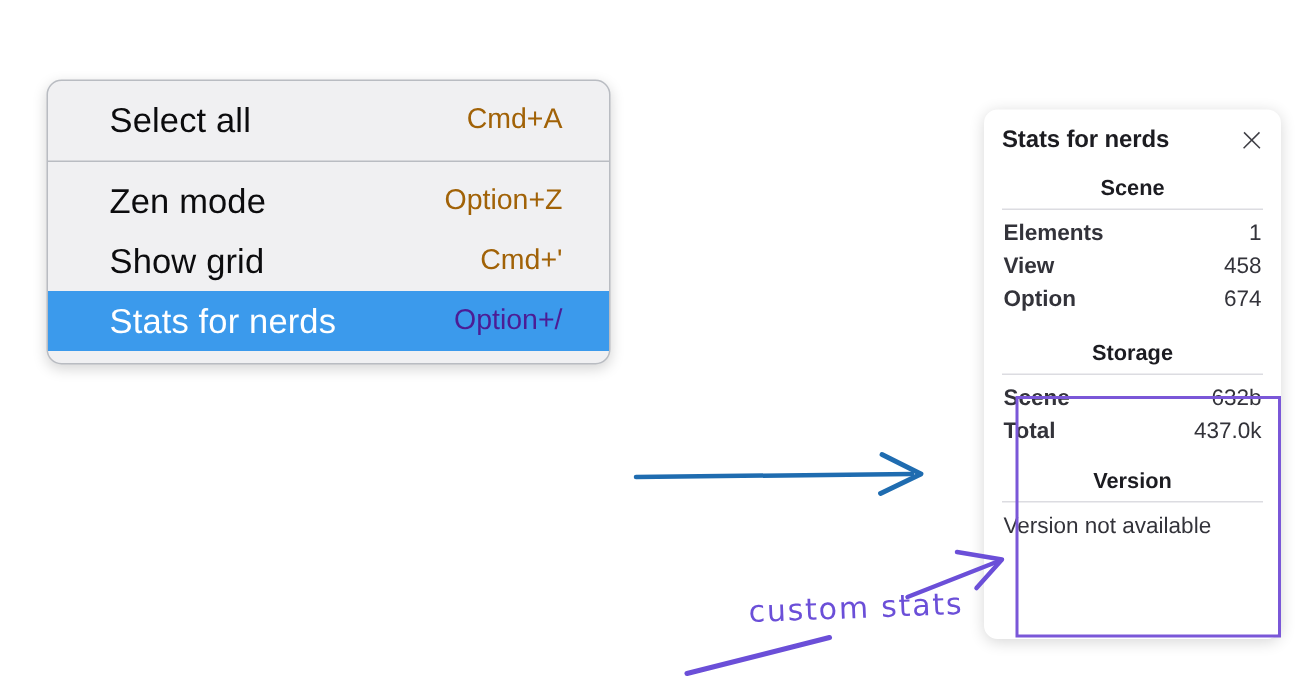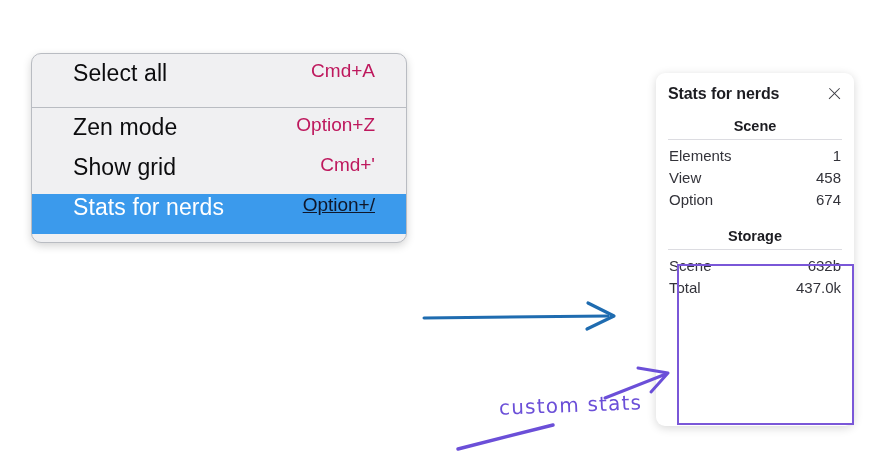--- a/index.html
+++ b/index.html
@@ -37,43 +37,43 @@
   .menu-group {
     padding: 0;
   }
   .menu-sep {
     height: 1px;
     background: #b9bcc2;
     margin: 7px 0 6px 0;
   }
   .menu-item {
     display: flex;
-    align-items: flex-start;
+    align-items: center;
     justify-content: space-between;
     height: 40px;
     padding: 0 31px 0 41px;
     box-sizing: border-box;
     cursor: default;
   }
   .menu-item .label {
     font-size: 23px;
     color: #0c0c0e;
     letter-spacing: 0.1px;
     white-space: nowrap;
   }
   .menu-item .shortcut {
     font-size: 19px;
-    color: #be185d;
+    color: #a16207;
     white-space: nowrap;
   }
   .menu-item.selected {
     background: #3b9aec;
   }
   .menu-item.selected .label { color: #ffffff; }
-  .menu-item.selected .shortcut { color: #0f172a; text-decoration: underline; }
+  .menu-item.selected .shortcut { color: #4c1d95; }
 
   
   .stats-panel {
     position: absolute;
     left: 656px;
     top: 73px;
     width: 198px;
     height: 353px;
     background: #ffffff;
     border-radius: 9px;
@@ -128,21 +128,21 @@
     margin: 0 2px 4px 2px;
   }
   .stat-row {
     display: flex;
     justify-content: space-between;
     align-items: baseline;
     padding: 2.5px 3px;
     font-size: 15px;
     color: #33333a;
   }
-  .stat-row .k { white-space: nowrap; }
+  .stat-row .k { white-space: nowrap; font-weight: bold; }
   .stat-row .v { white-space: nowrap; }
   .stat-note {
     padding: 3px 3px 2px 3px;
     font-size: 15px;
     color: #33333a;
     white-space: nowrap;
   }
 
   
   .highlight-box {
@@ -239,20 +239,25 @@
         <div class="stat-row">
           <span class="k">Scene</span>
           <span class="v">632b</span>
         </div>
         <div class="stat-row">
           <span class="k">Total</span>
           <span class="v">437.0k</span>
         </div>
       </div>
 
+      <div style="margin-top:14px">
+        <div class="section-title">Version</div>
+        <div class="section-rule"></div>
+        <div class="stat-note">Version not available</div>
+      </div>
 
       <div class="highlight-box"></div>
     </div>
   </div>
 
   <svg class="annot-svg" viewBox="0 0 873 461">
 
     <g>
       <path d="M424 318 L608 316" stroke="#1f6cb0" stroke-width="3" fill="none" stroke-linecap="round"></path>
       <path d="M588 303 L614 316 L587 329" stroke="#1f6cb0" stroke-width="3.2" fill="none" stroke-linecap="round" stroke-linejoin="round"></path>

